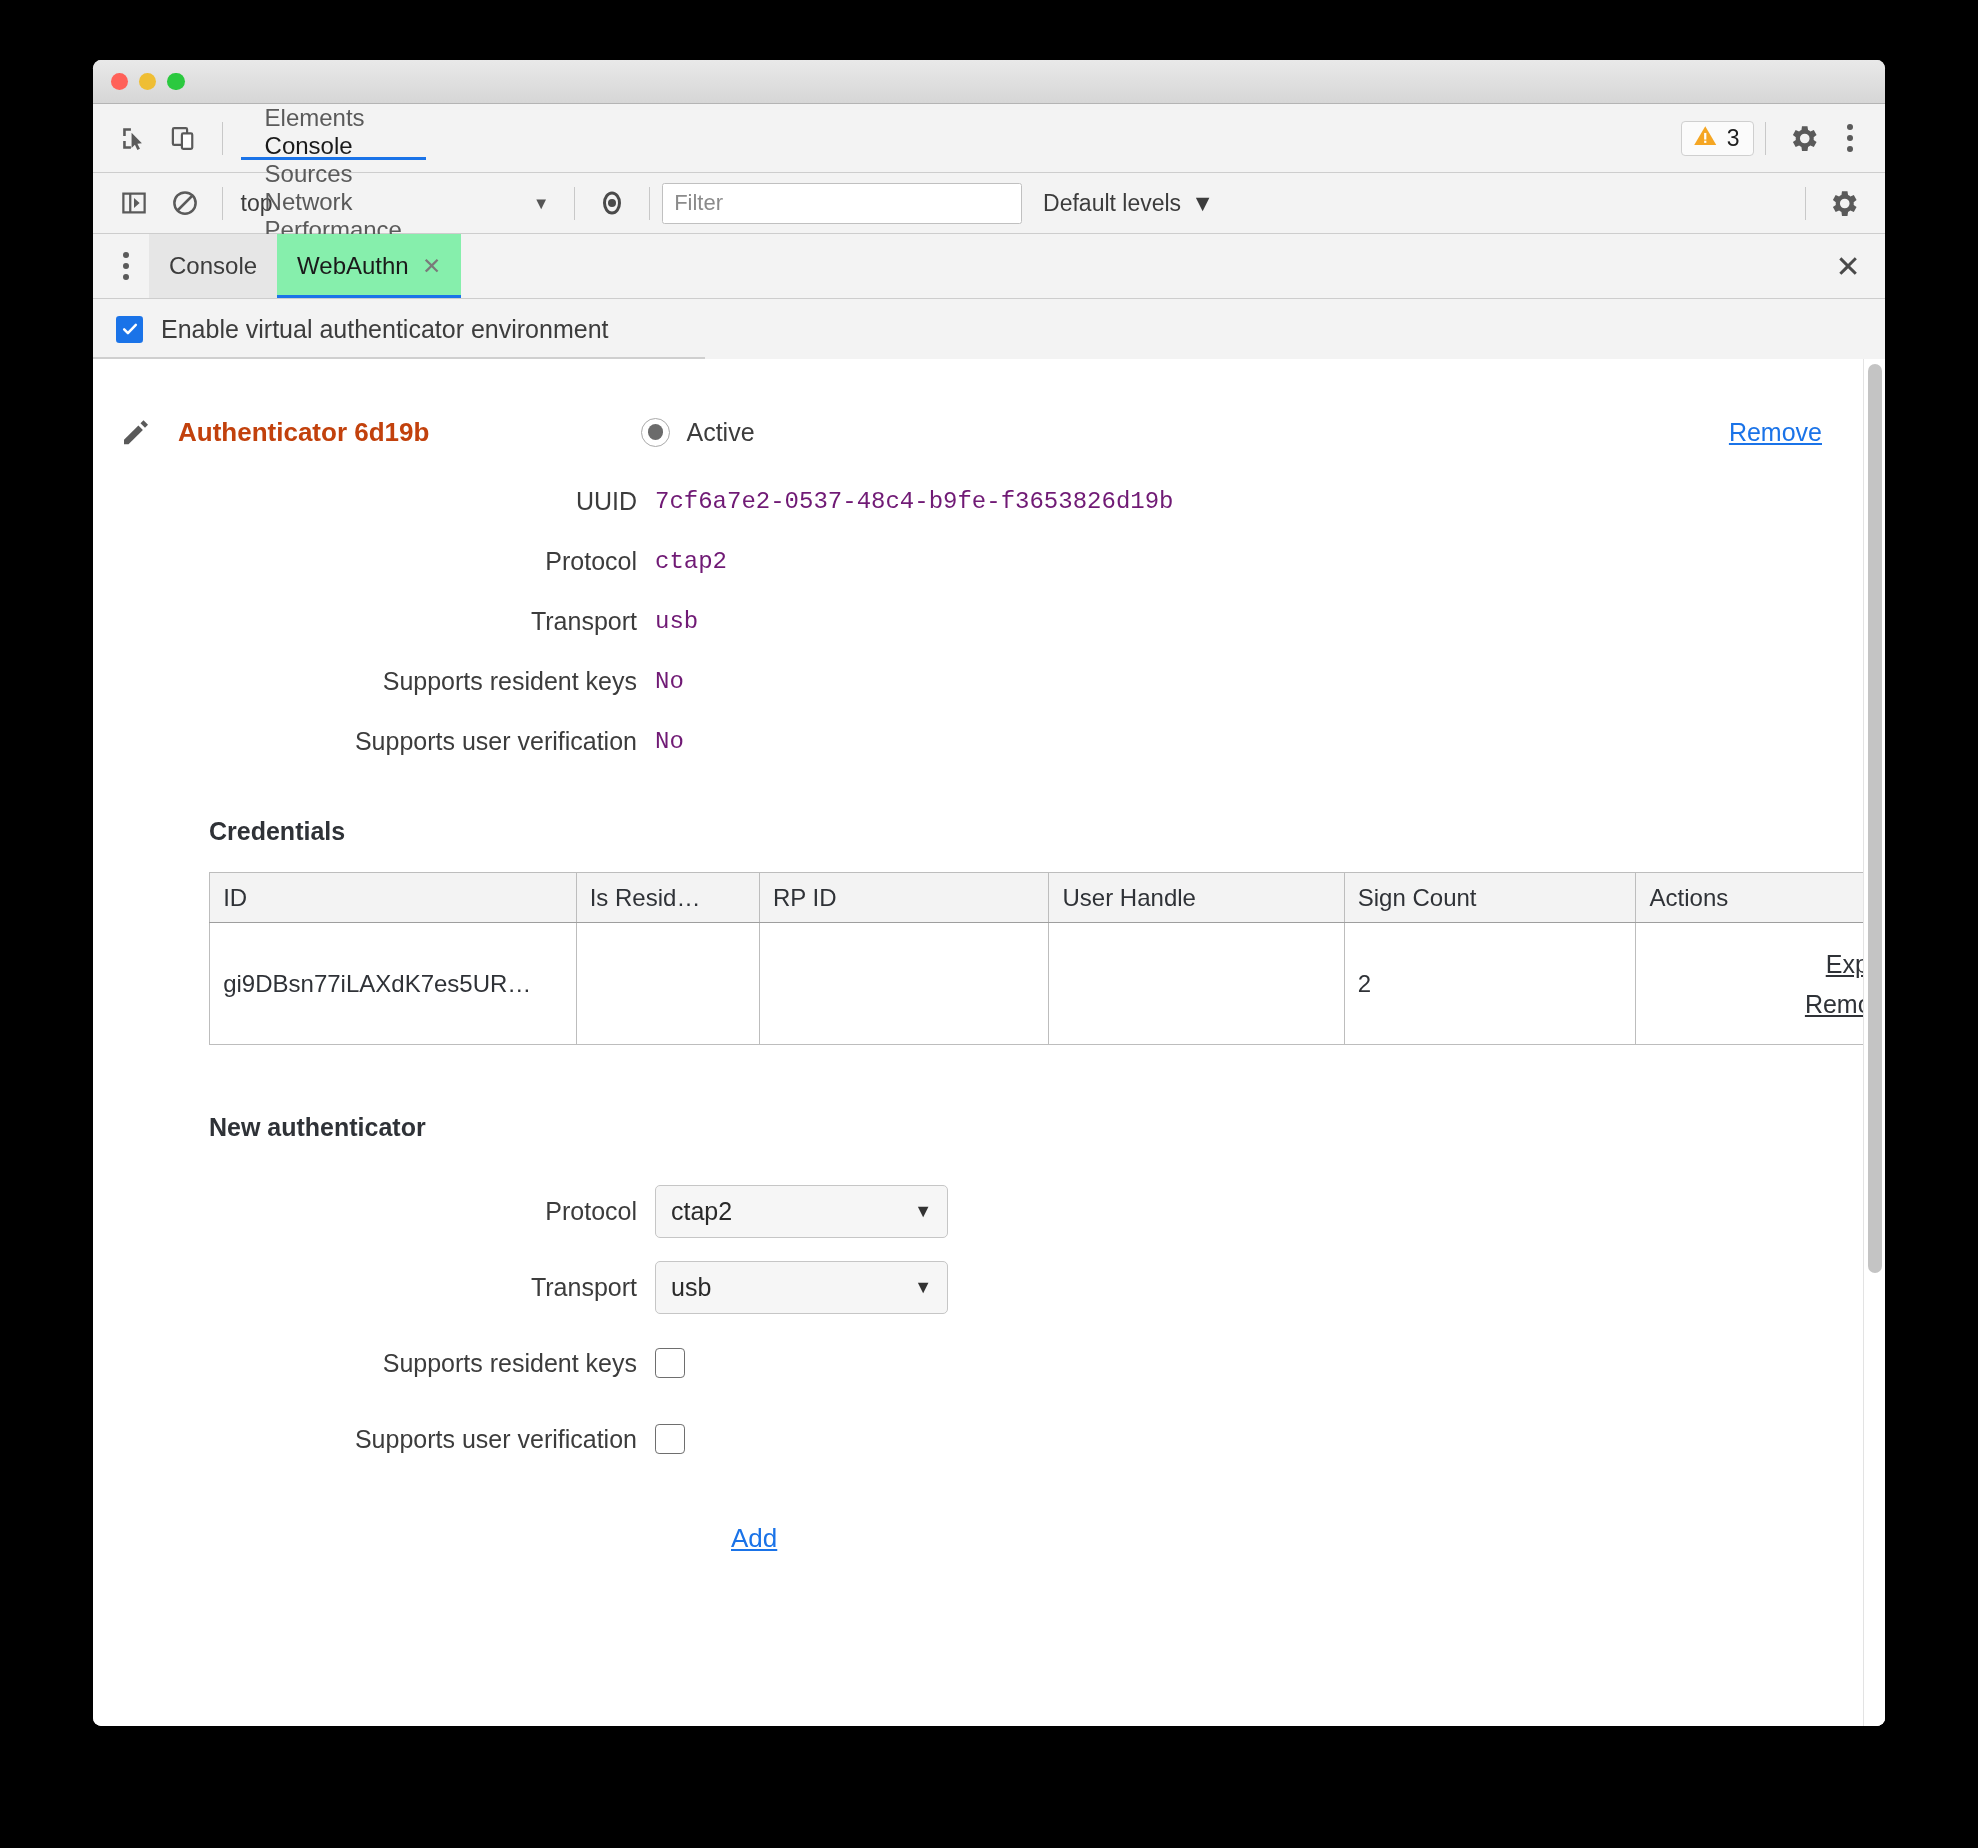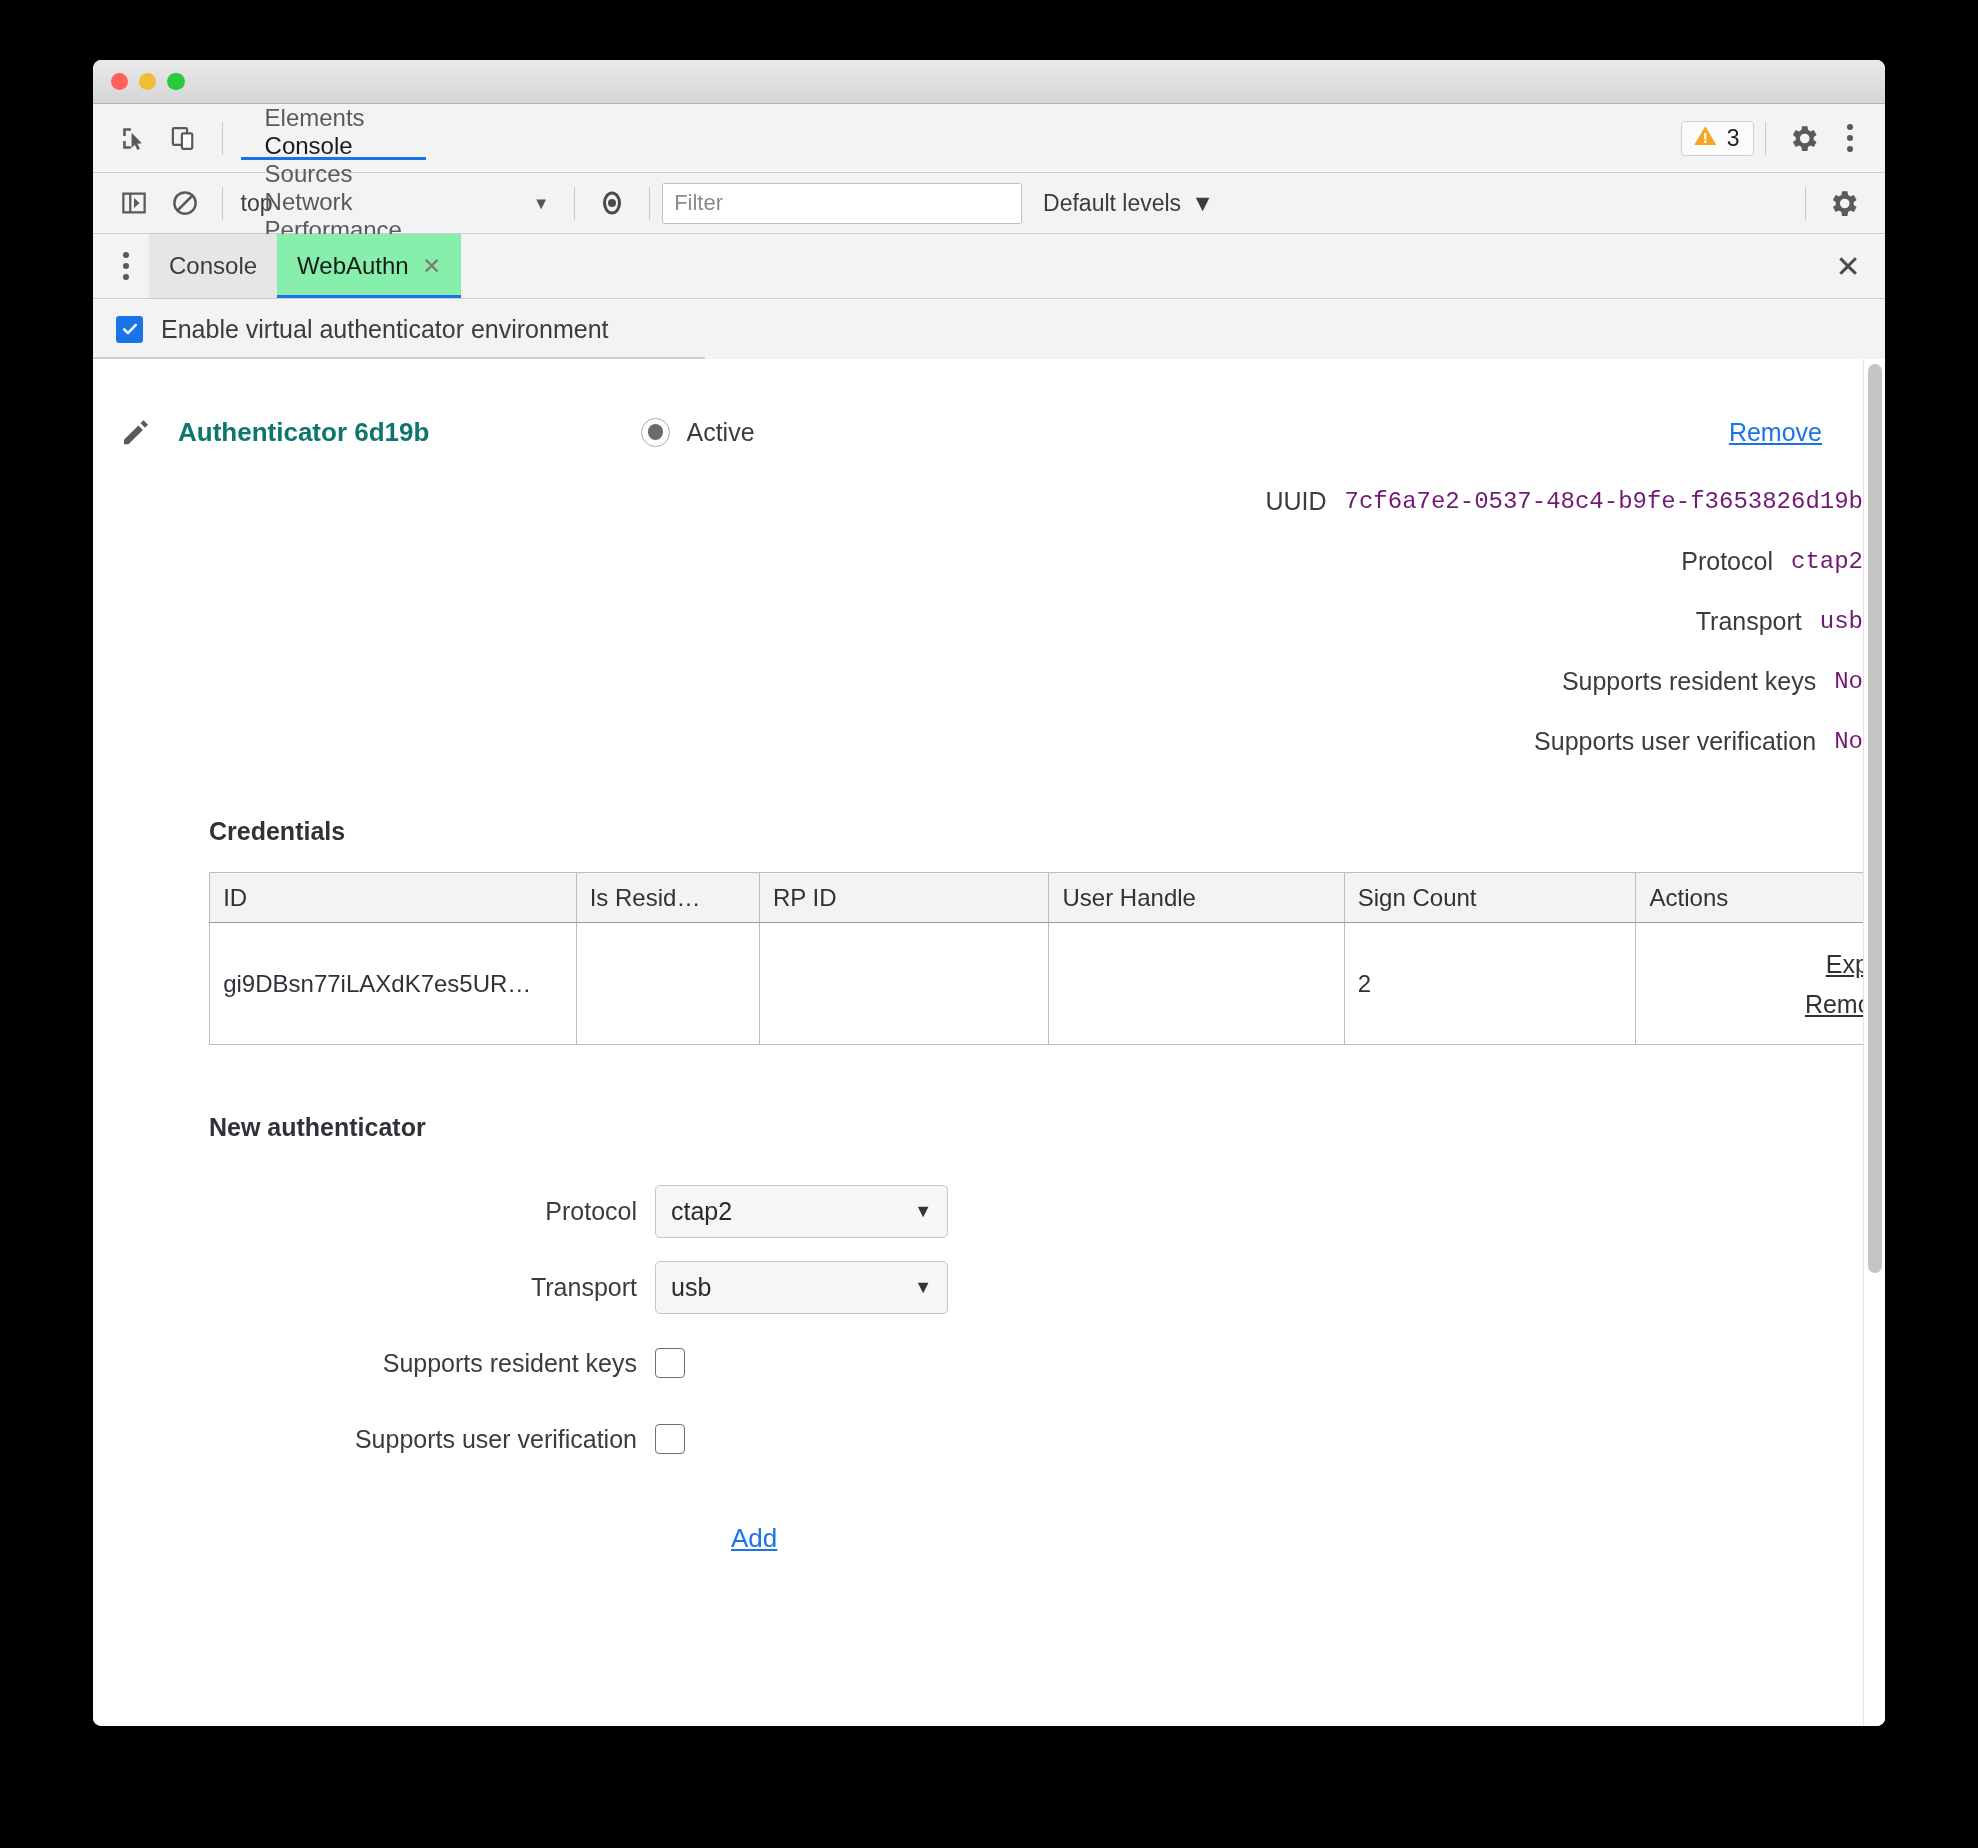--- a/index.html
+++ b/index.html
@@ -318,21 +318,21 @@
   #auth-header {
     display: flex;
     align-items: center;
     margin-top: 55px;
     padding: 0 41px 0 25px;
   }
   #pencil-icon { width: 45px; display: flex; align-items: center; }
   #auth-title {
     font-size: 26px;
     font-weight: bold;
-    color: #0f766e;
+    color: #c2410c;
     margin-left: 15px;
     width: 463px;
   }
   #active-group {
     display: flex;
     align-items: center;
     gap: 16.5px;
   }
   .radio-on {
     width: 29px; height: 29px;
@@ -361,21 +361,20 @@
     text-decoration: underline;
     cursor: default;
   }
 
   
   #auth-details { margin-top: 21.5px; }
   .drow {
     display: flex;
     align-items: center;
     height: 60px;
-    justify-content: flex-end;
   }
   .dlabel {
     width: 562px;
     text-align: right;
     font-size: 25px;
     color: #3c3c3c;
     padding-right: 18px;
     box-sizing: border-box;
   }
   .dvalue {

